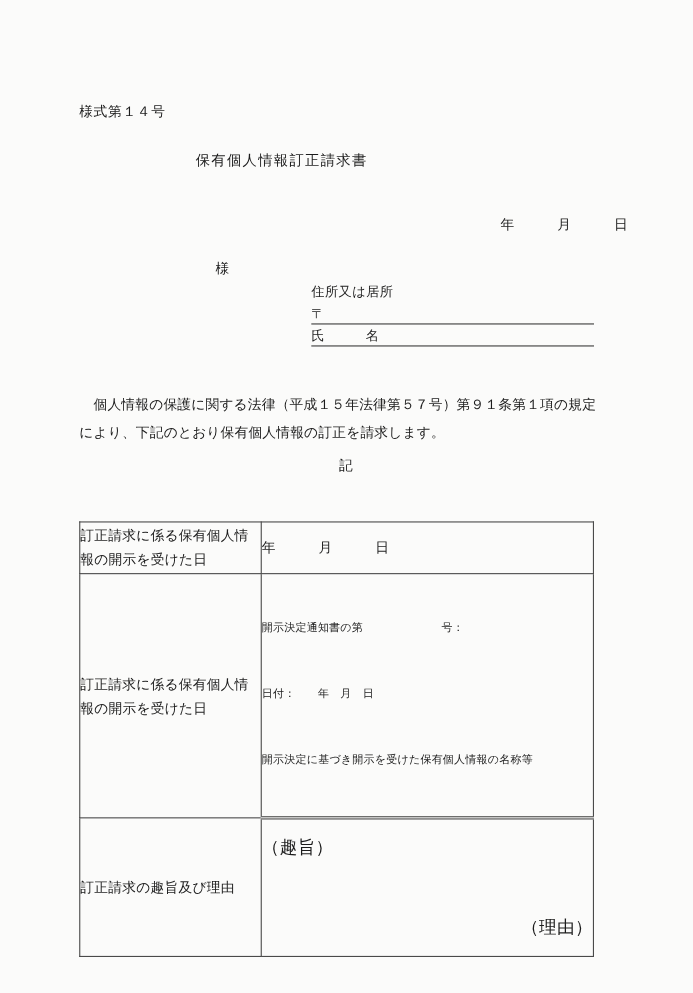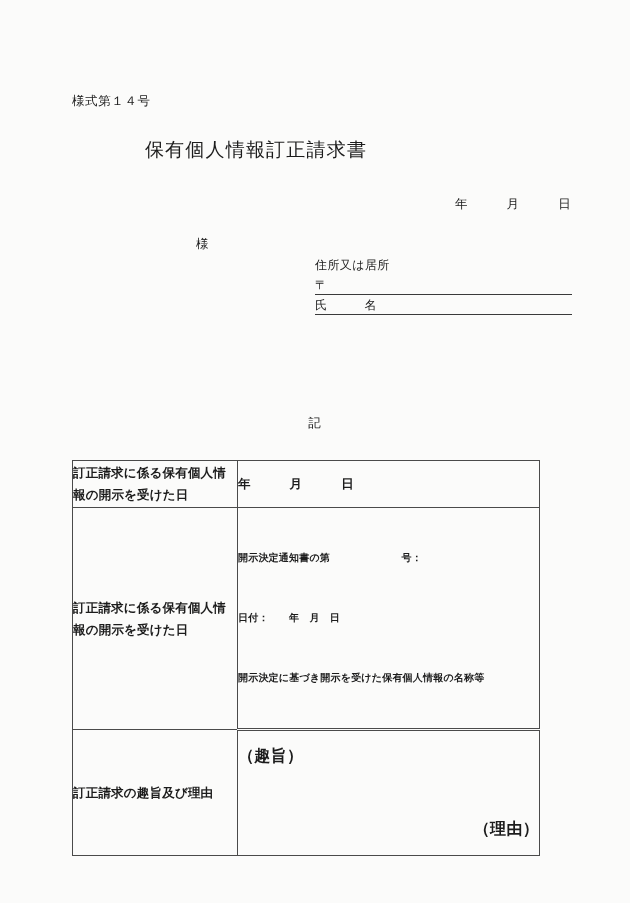--- a/index.html
+++ b/index.html
@@ -31,21 +31,21 @@
     top: 93px;
     font-size: 12.5px;
     letter-spacing: 0.6px;
     white-space: nowrap;
   }
   .doc-title {
     left: 0;
     top: 137px;
     width: 512px;
     text-align: center;
-    font-size: 19px;
+    font-size: 13px;
     letter-spacing: 1.2px;
     white-space: nowrap;
   }
   .date-line {
     left: 455px;
     top: 196px;
     font-size: 12.5px;
     white-space: pre;
     letter-spacing: 0.4px;
   }
@@ -54,21 +54,20 @@
     top: 236px;
     font-size: 12.5px;
     letter-spacing: 0.5px;
   }
 
   
   .applicant {
     left: 283px;
     top: 255px;
     width: 257px;
-    margin-left: 32px;
   }
   .applicant .row {
     font-size: 12px;
     letter-spacing: 0.4px;
     height: 20px;
     line-height: 20px;
     white-space: pre;
     box-sizing: border-box;
   }
   .applicant .row.ruled {
@@ -90,25 +89,24 @@
     top: 415px;
     width: 630px;
     text-align: center;
     font-size: 12.5px;
     letter-spacing: 1px;
   }
 
   
   .form-table {
     left: 72px;
-    top: 460px;
+    top: 474px;
     width: 467px;
     border-collapse: collapse;
     table-layout: fixed;
-    font-weight: bold;
   }
   .form-table table {
     width: 467px;
     border-collapse: collapse;
     table-layout: fixed;
   }
   .form-table td {
     border: 1px solid #4a4a4a;
     vertical-align: middle;
     padding: 0;
@@ -176,20 +174,21 @@
   <div class="abs date-line">年　　　月　　　日</div>
 
   <div class="abs addressee">様</div>
 
   <div class="abs applicant">
     <div class="row">住所又は居所</div>
     <div class="row ruled">〒</div>
     <div class="row ruled">氏　　　名</div>
   </div>
 
+  <div class="abs body-text">個人情報の保護に関する法律（平成１５年法律第５７号）第９１条第１項の規定により、下記のとおり保有個人情報の訂正を請求します。</div>
 
   <div class="abs kijou">記</div>
 
   <div class="abs form-table">
     <table>
       <colgroup>
         <col class="col-label">
         <col class="col-value">
       </colgroup>
       <tbody>

